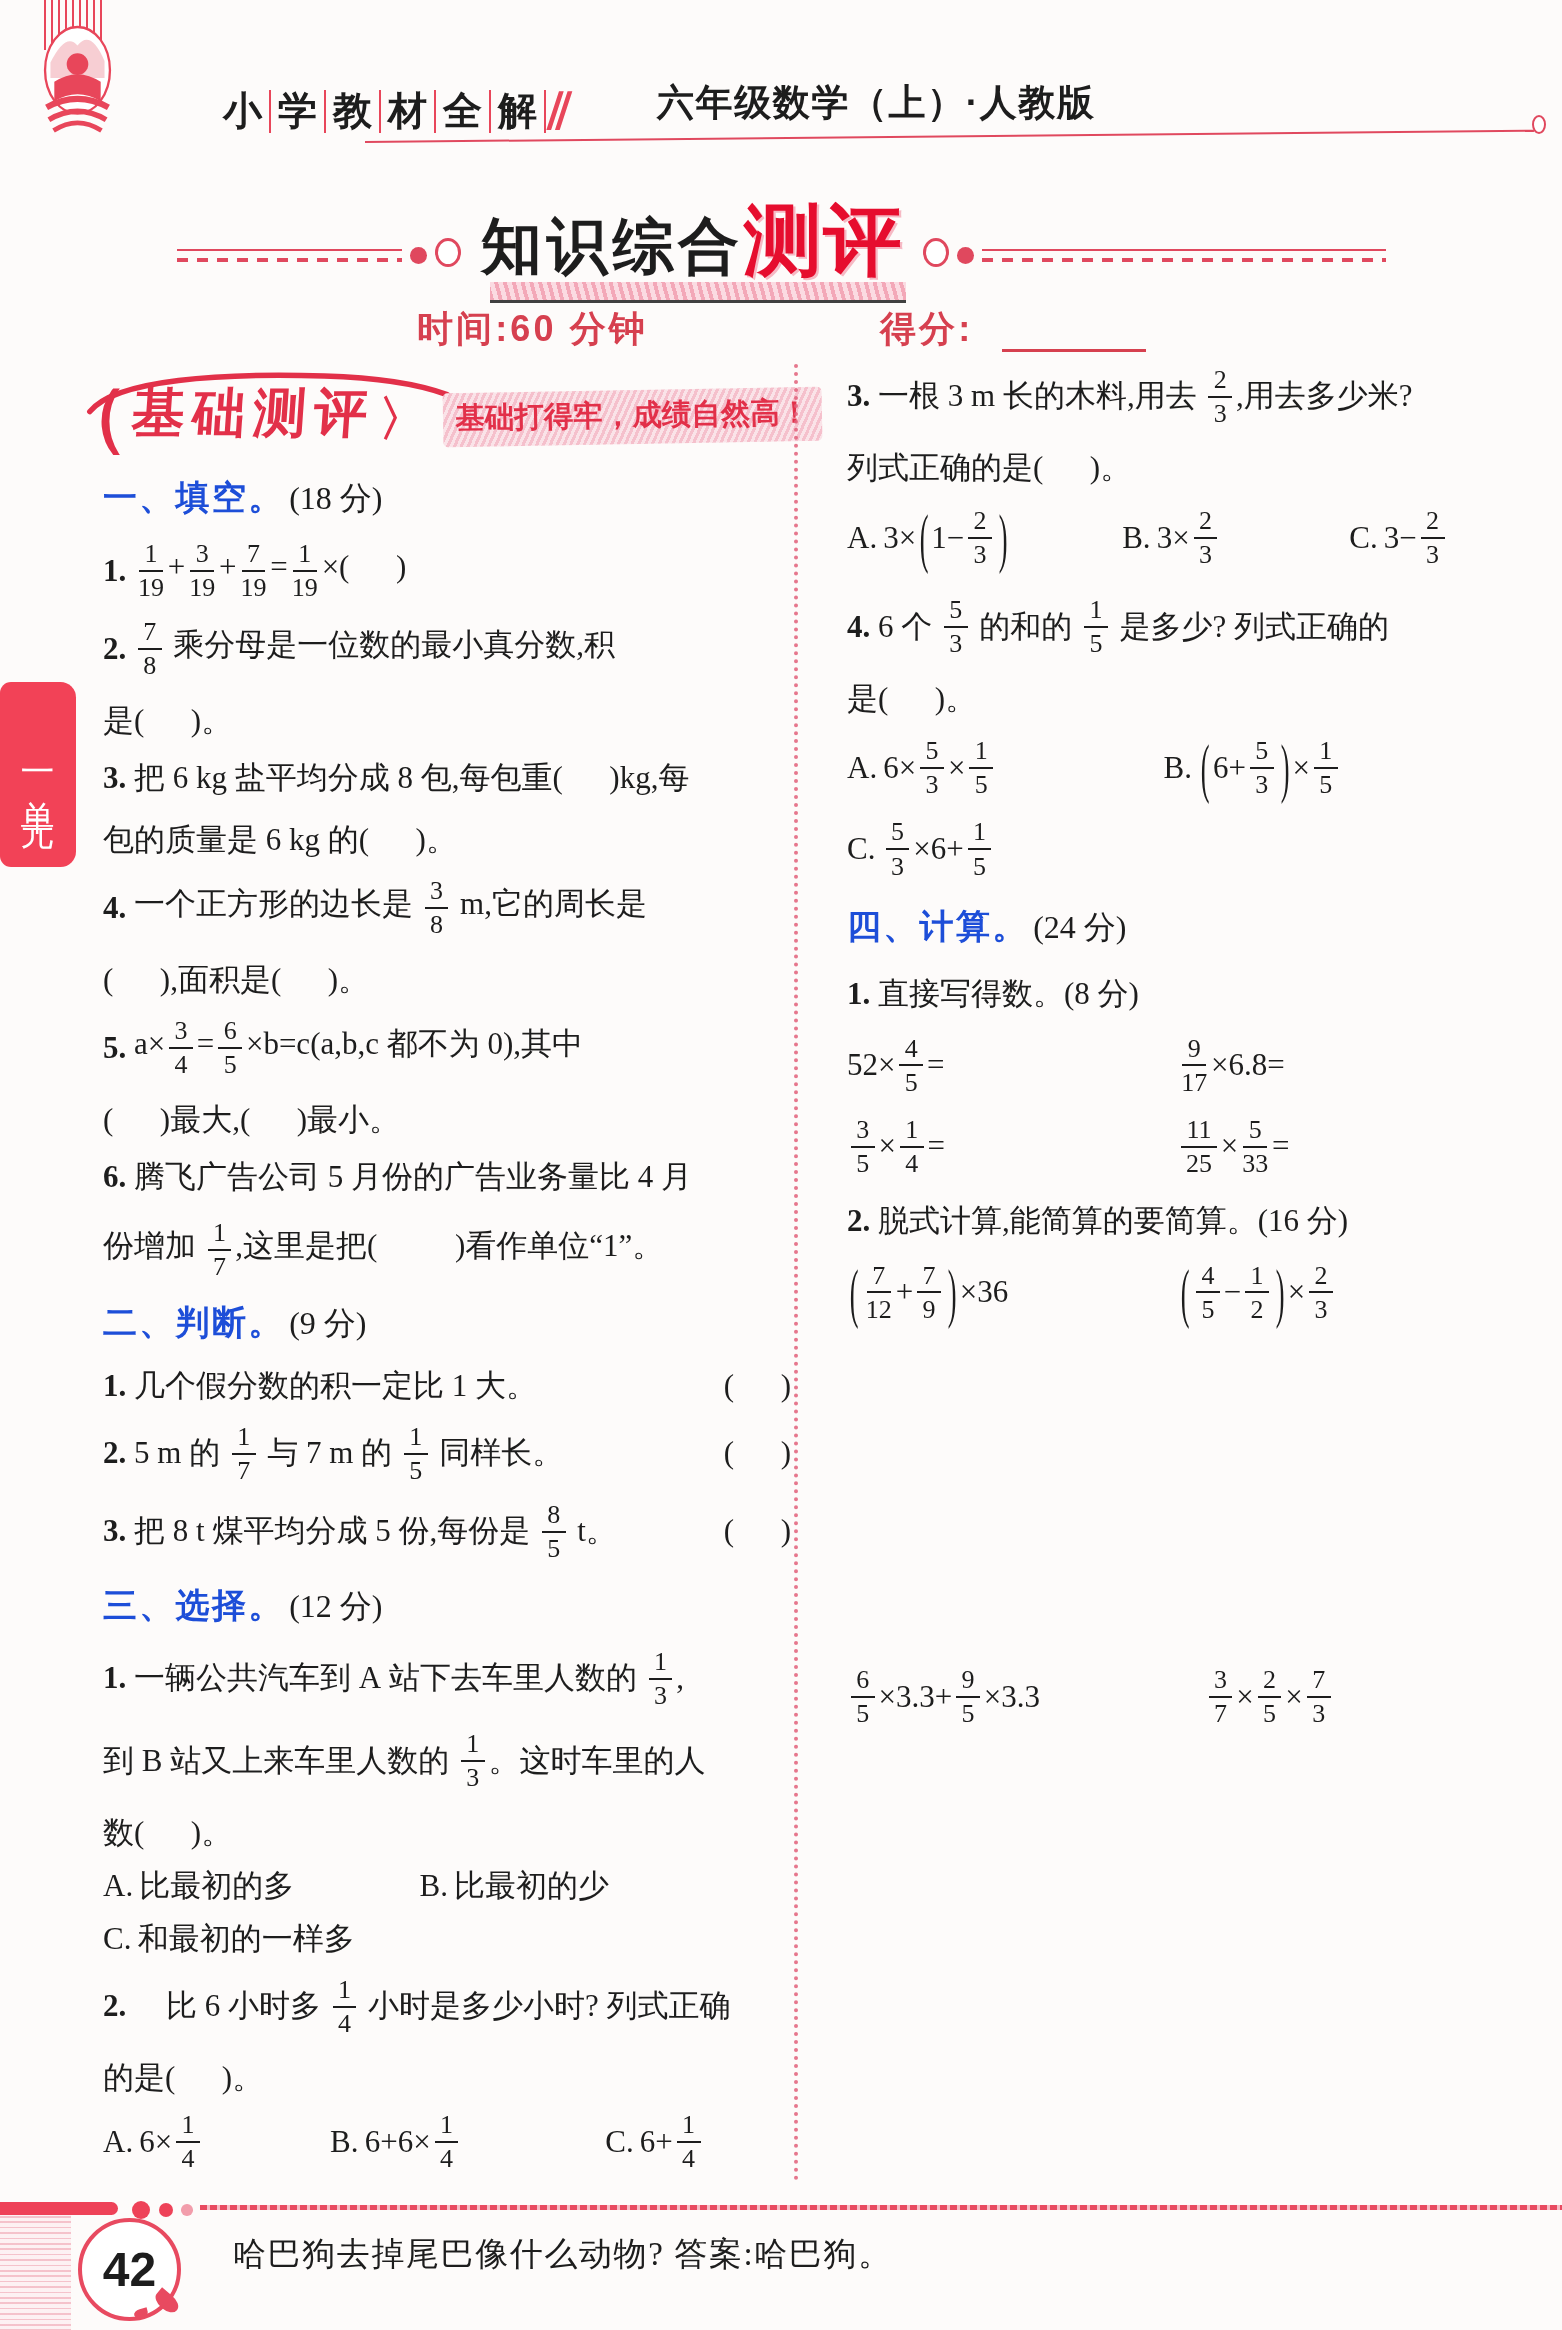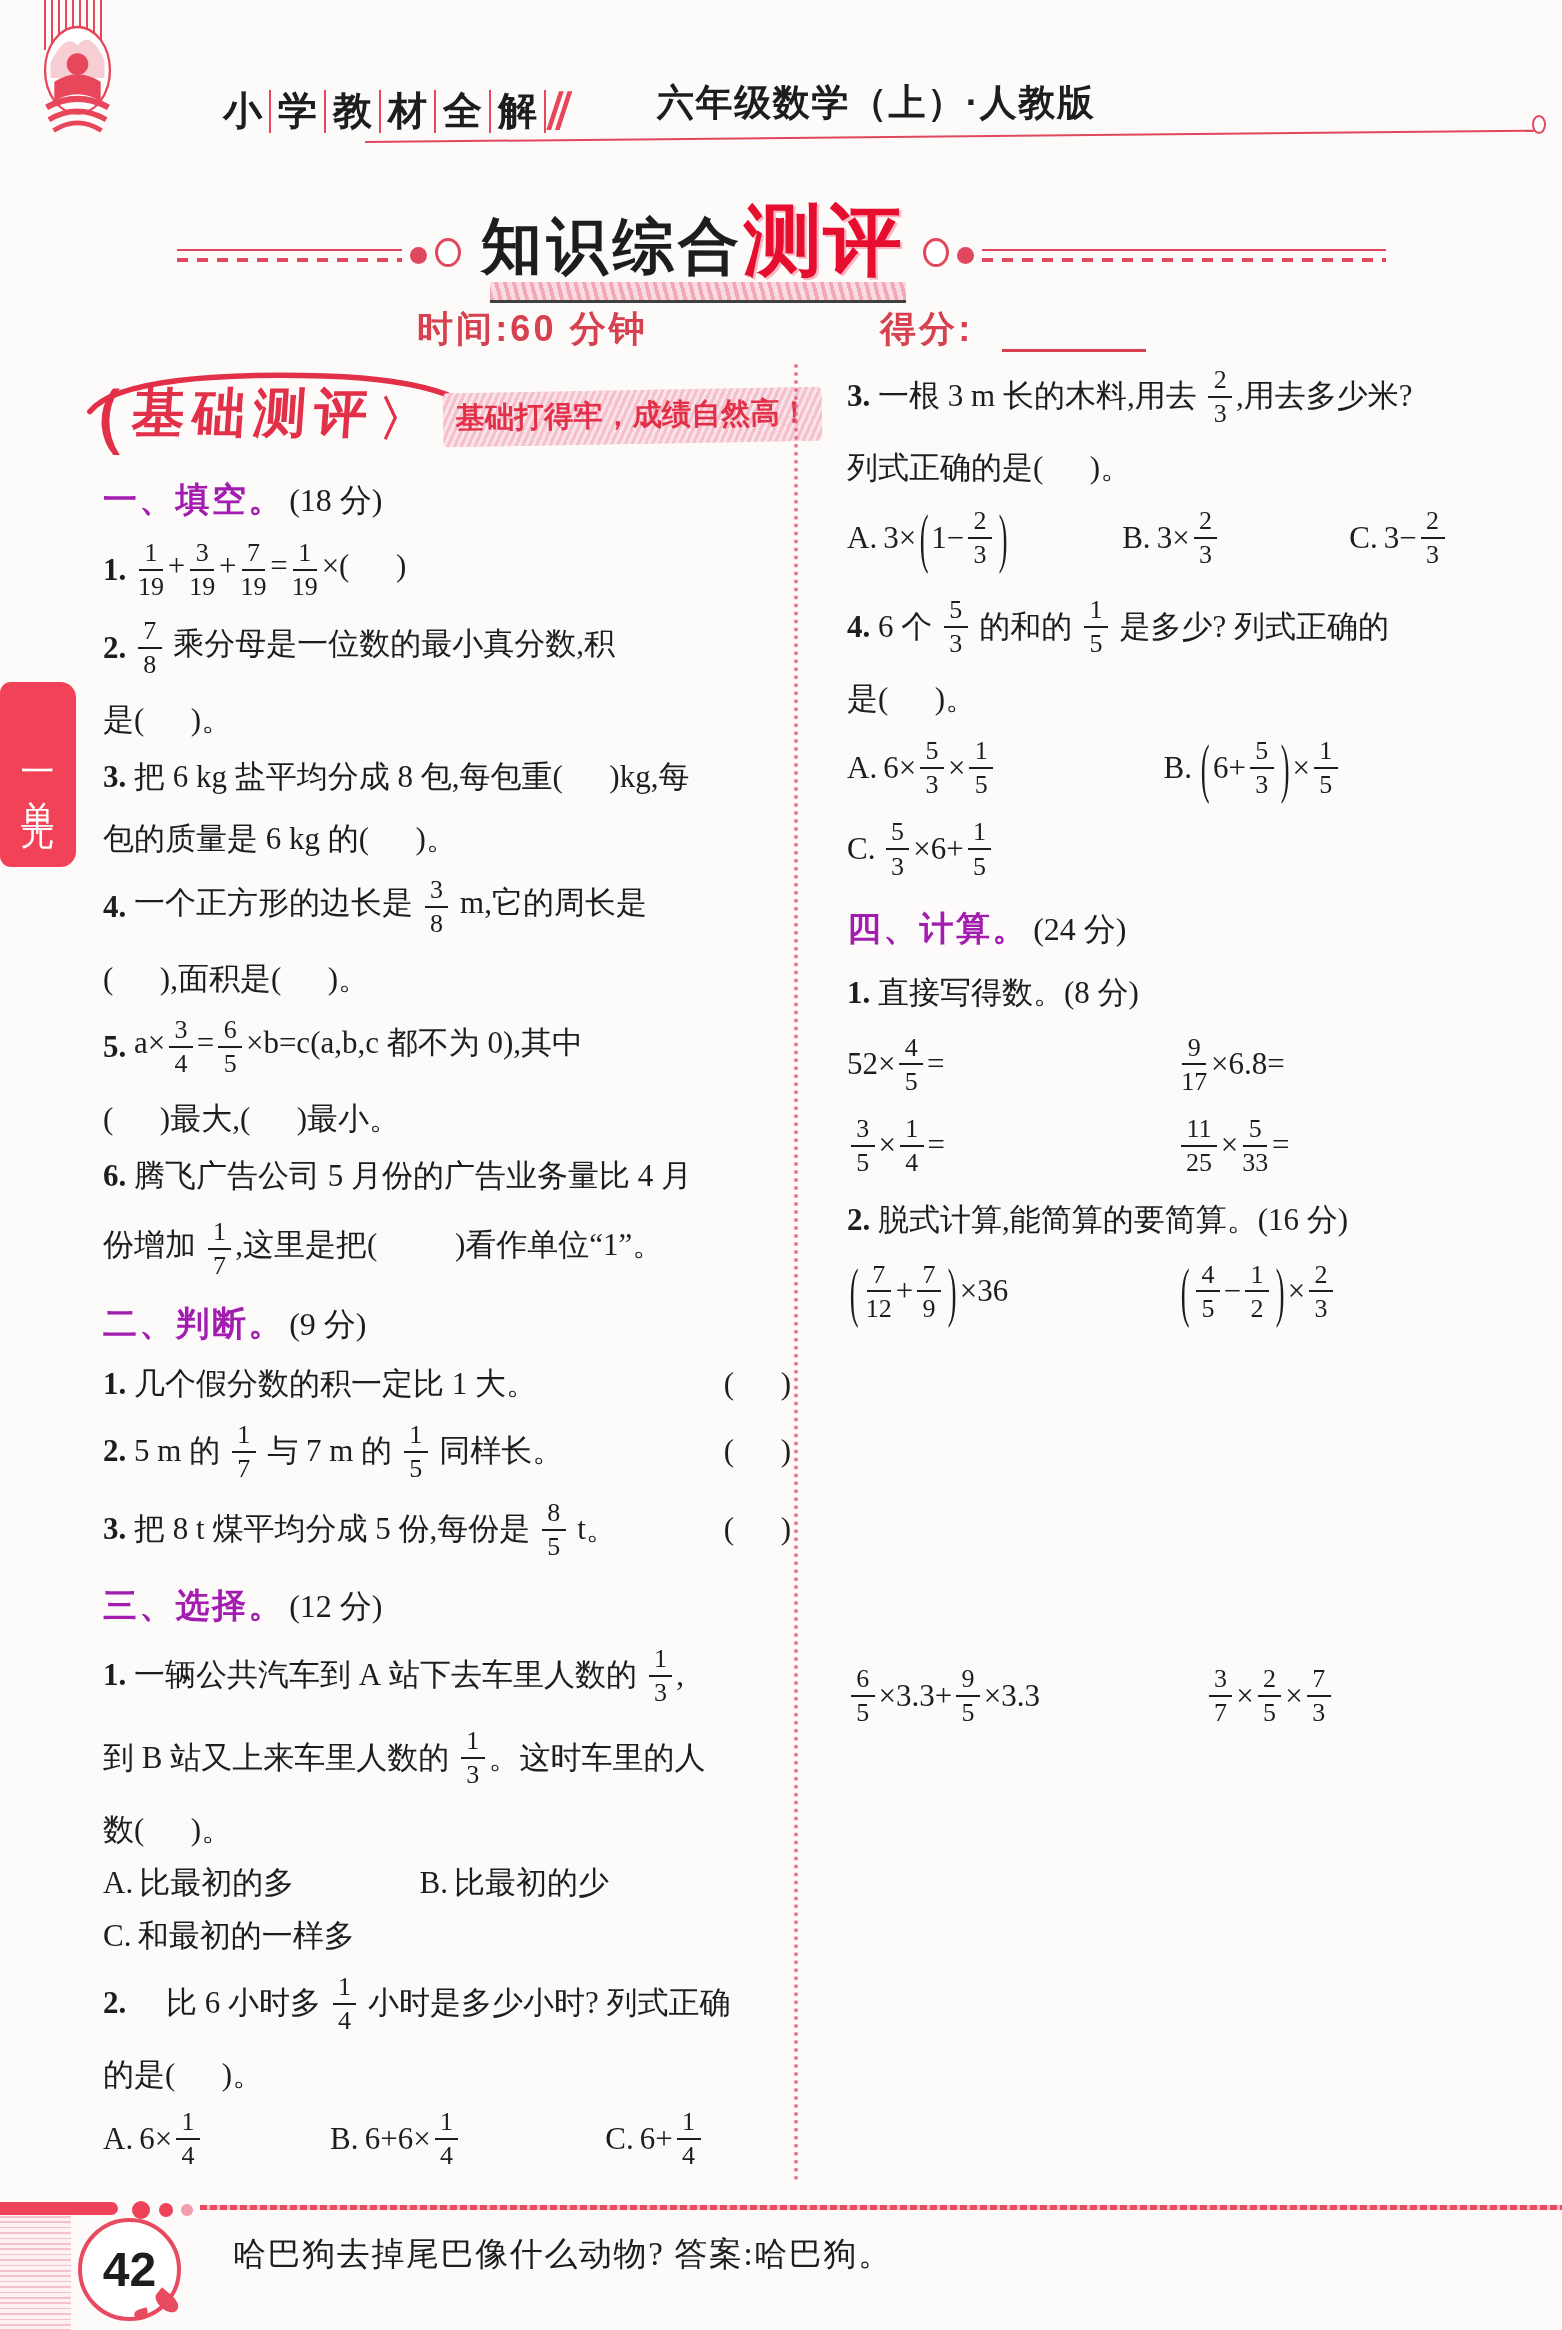--- a/index.html
+++ b/index.html
@@ -101,22 +101,22 @@
   
   .divider{
     position:absolute;left:794px;top:364px;height:1818px;width:0;
     border-left:4.7px dotted #e2607a;opacity:.85;
   }
   .col{position:absolute;width:688px;font-size:31px;line-height:1.35;}
   .col-left{left:103px;top:455px;}
   .col-right{left:847px;top:365px;}
   .sec{margin-top:22px;white-space:nowrap;}
   .sec-red{
-    color:#a21caf;font-weight:800;font-size:34px;letter-spacing:2.3px;
-    font-family:Liberation Serif, serif;
+    color:#1d4ed8;font-weight:800;font-size:34px;letter-spacing:2.3px;
+    font-family:Liberation Mono, monospace;
   }
   .sec-pts{font-size:32px;margin-left:4.7px;}
   .mline{display:flex;align-items:center;margin-top:15.5px;white-space:nowrap;}
   .mline.cont{margin-top:20px;}
   .pnum{font-weight:bold;margin-right:7.8px;}
   .judge{justify-content:space-between;}
   .opts{display:flex;margin-top:11px;align-items:center;}
   .opt{display:flex;align-items:center;}
   .opt-label{margin-right:6.2px;}
   .w46{width:46%;}.w40{width:40%;}.w33{width:33%;}

